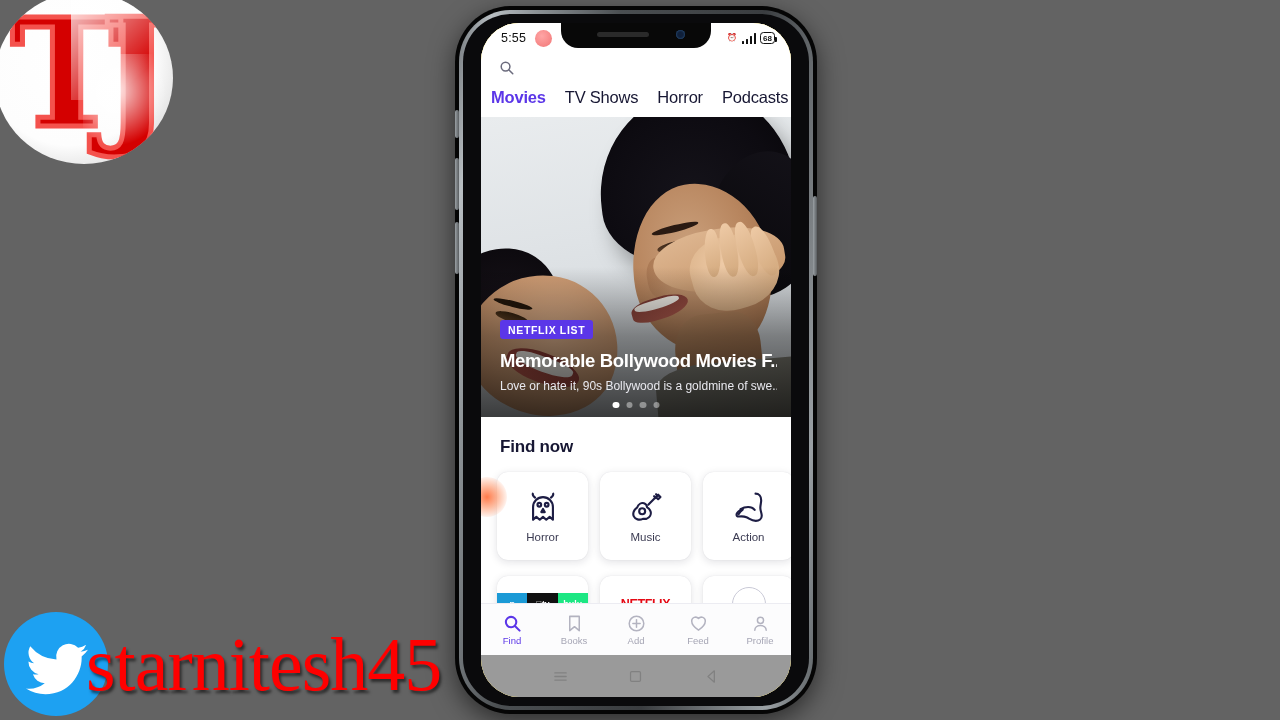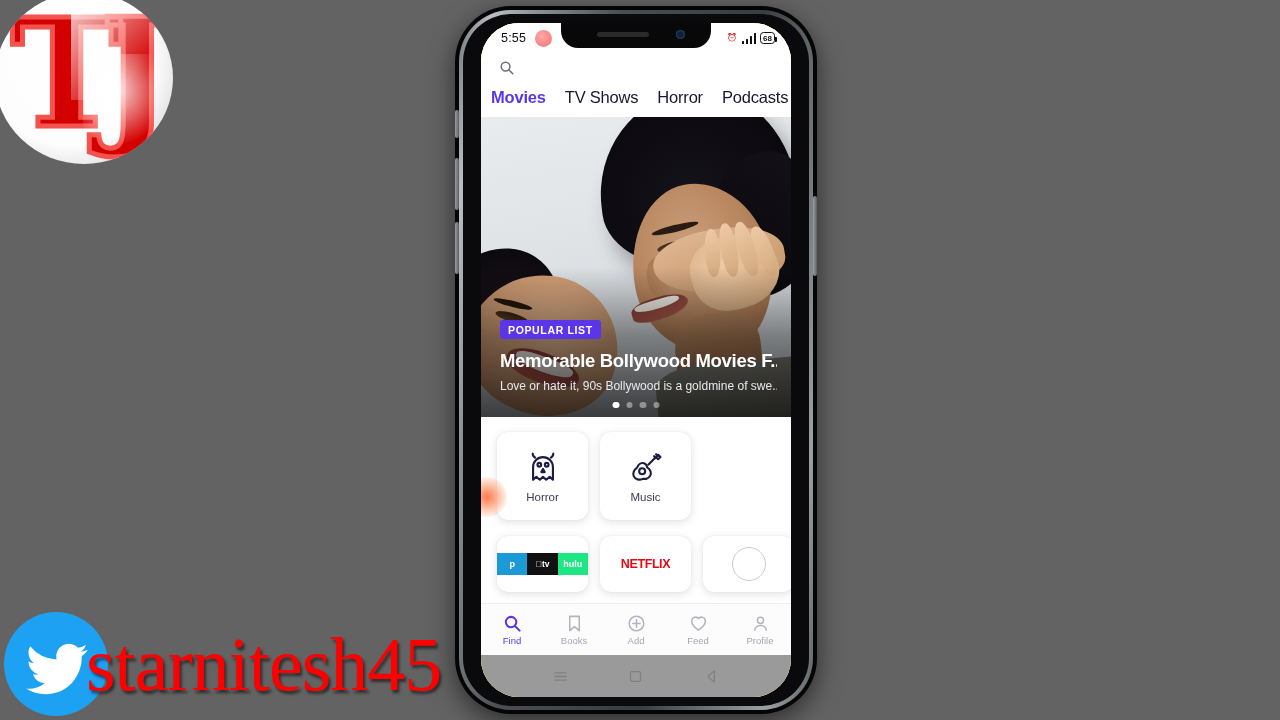--- a/index.html
+++ b/index.html
@@ -447,32 +447,33 @@
           <div class="finger" style="right:36px;top:104px;width:17px;height:56px;transform:rotate(-16deg);"></div>
           <div class="finger" style="right:54px;top:106px;width:16px;height:54px;transform:rotate(-10deg);"></div>
           <div class="finger" style="right:71px;top:112px;width:15px;height:48px;transform:rotate(-4deg);"></div>
           <div class="hair-f"></div>
           <div class="face-f"></div>
           <div class="brow-f"></div>
           <div class="eye-f"></div>
           <div class="mouth-f"></div>
         </div>
         <div class="hero-shade"></div>
-        <div class="badge">POPULAR LIST</div>
+        <div class="badge">NETFLIX LIST</div>
         <div class="hero-title">Memorable Bollywood Movies F...</div>
         <div class="hero-sub">Love or hate it, 90s Bollywood is a goldmine of swe...</div>
         <div class="dots">
           <i class="on"></i>
           <i></i>
           <i></i>
           <i></i>
         </div>
       </div>
 
       <div class="content">
+        <div class="sect-title">Find now</div>
 
         <div class="cards">
           <div class="cat-card">
             <svg viewBox="0 0 24 24" fill="none" stroke="#1d1d44" stroke-width="1.5" stroke-linecap="round" stroke-linejoin="round">
               <path d="M5 21v-9a7 7 0 0 1 14 0v9l-2.3-2-2.4 2-2.3-2-2.3 2-2.4-2z"></path>
               <circle cx="9.4" cy="10.4" r="1.3"></circle>
                 <circle cx="14.6" cy="10.4" r="1.3"></circle>
               <path d="M12 13.4l1.2 2.2h-2.4z"></path>
               <path d="M6.4 5.4C5.2 4.4 4.6 3.4 4.8 2.6M17.6 5.4c1.2-1 1.8-2 1.6-2.8"></path>
             </svg>
@@ -481,20 +482,28 @@
           <div class="cat-card">
             <svg viewBox="0 0 24 24" fill="none" stroke="#1d1d44" stroke-width="1.5" stroke-linecap="round" stroke-linejoin="round">
               <path d="M9.8 20.4c-2.6 1.2-5.4.3-6.4-1.8-1-2.1.1-4.8 2.3-6.2.9-2.3 3-3.6 4.9-3 1.3.4 2 1.6 2.2 2.9 1.1.6 2 1.6 2.4 2.8.7 2-.5 4.2-2.9 5.3z"></path>
               <circle cx="9.3" cy="15" r="2.1"></circle>
               <line x1="13.6" y1="10.4" x2="19.2" y2="4.8"></line>
               <path d="M19 4.9l1.6-1.6 1.6 1.6-1.6 1.6z"></path>
               <line x1="17.7" y1="4.4" x2="19" y2="5.7"></line>
               <line x1="19.1" y1="3" x2="20.4" y2="4.3"></line>
             </svg>
             <div class="cat-label">Music</div>
+          </div>
+          <div class="cat-card">
+            <svg viewBox="0 0 24 24" fill="none" stroke="#1d1d44" stroke-width="1.5" stroke-linecap="round" stroke-linejoin="round">
+              <path d="M16.6 2.6c2.4 0 4 2 4 4.6 0 2-.6 3.4-.6 5.4 0 2.2 1 3.6 1 5.6 0 2.1-1.8 3.6-4.2 3.6-3 0-4.4-1.6-6.6-2.6-1.6-.7-3.6-.7-5.4-.5-1 .1-1.6-.4-1.6-1.3 0-1.1 1.1-2.2 2.8-3.2"></path>
+              <path d="M6 13.6c1.6-1 3.6-1.6 5.4-1.6 2.2 0 3.6.8 4.6 2"></path>
+              <path d="M4.6 17.2c.6-1.3 1.6-2.5 3-3.4"></path>
+            </svg>
+            <div class="cat-label">Action</div>
           </div>
         </div>
 
         <div class="streams">
           <div class="stream-card">
             <div class="logo-row">
               <div class="lg lg-prime">p</div>
               <div class="lg lg-appletv">tv</div>
               <div class="lg lg-hulu">hulu</div>
             </div>

